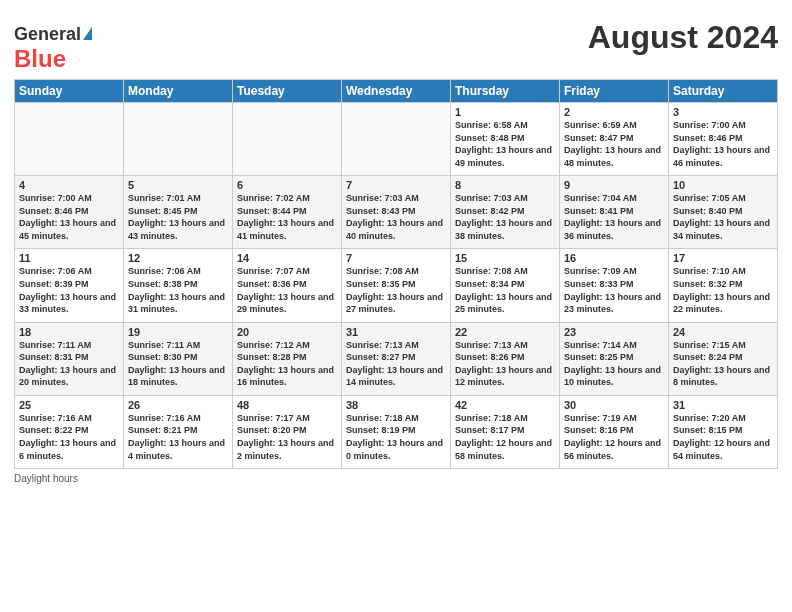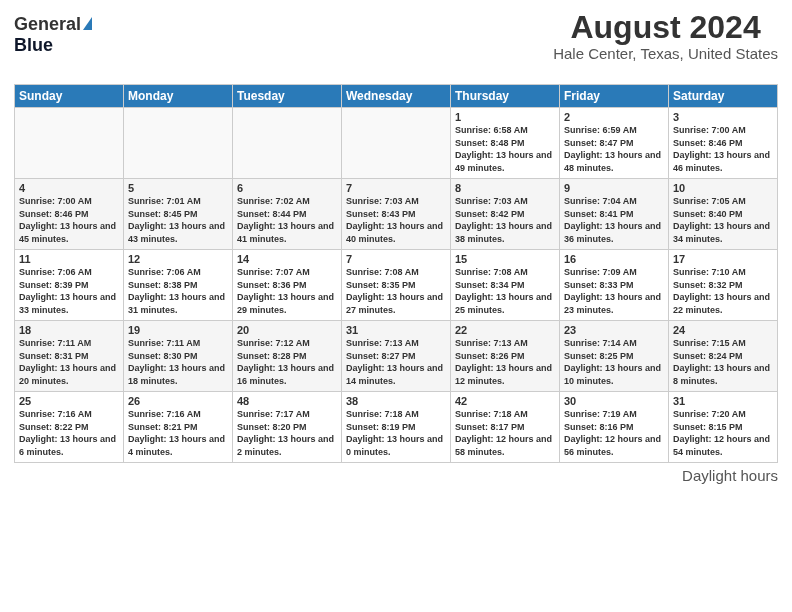--- a/index.html
+++ b/index.html
@@ -6,21 +6,21 @@
     body {
       font-family: Arial, sans-serif;
       background: #fff;
       width: 792px;
       height: 612px;
       overflow: hidden;
     }
     .page {
       width: 792px;
       height: 492px;
-      padding: 10px 14px 8px 14px;
+      padding: 20px 14px 8px 14px;
       display: flex;
       flex-direction: column;
     }
     .header {
       display: flex;
       justify-content: space-between;
       align-items: flex-start;
       margin-bottom: 6px;
     }
     .logo {
@@ -45,21 +45,20 @@
     .title-block h2 {
       font-size: 15px;
       font-weight: normal;
       color: #555;
     }
     .calendar {
       flex: 1;
       border-collapse: collapse;
       width: 100%;
       table-layout: fixed;
-      margin-top: 16px;
     }
     .calendar th {
       background: #2a7ab8;
       color: #fff;
       font-size: 12px;
       font-weight: bold;
       padding: 4px 4px;
       border: 1px solid #ccc;
       text-align: left;
     }
@@ -88,42 +87,40 @@
       margin-bottom: 1px;
     }
     .day-text {
       font-size: 9px;
       line-height: 1.4;
       color: #333;
       font-weight: bold;
     }
     .footer {
       margin-top: 4px;
-      font-size: 15px;
+      font-size: 10px;
       color: #555;
-      text-align: right;
     }
   </style>
 </head>
 <body>
 
 <div class="page">
   <div class="header">
     <div class="logo">
       <div class="logo-row">
         <span style="font-size:18px;font-weight:bold;color:#333;">General</span>
         <span style="display:inline-block;margin-left:2px;width:0;height:0;border-left:9px solid transparent;border-right:0px solid transparent;border-bottom:13px solid #2a7ab8;vertical-align:middle;margin-top:-2px;"></span>
       </div>
       <div>
-        <span style="font-size:18px;font-weight:bold;color:#0f172a;text-align:right;">Blue</span>
+        <span style="font-size:24px;font-weight:bold;color:#ef4444;text-align:right;">Blue</span>
       </div>
     </div>
     <div class="title-block">
       <h1>August 2024</h1>
-      <h2>Hale Center, Texas, United States</h2>
     </div>
   </div>
 
   <table class="calendar">
     <thead>
       <tr>
         <th>Sunday</th>
         <th>Monday</th>
         <th>Tuesday</th>
         <th>Wednesday</th>

